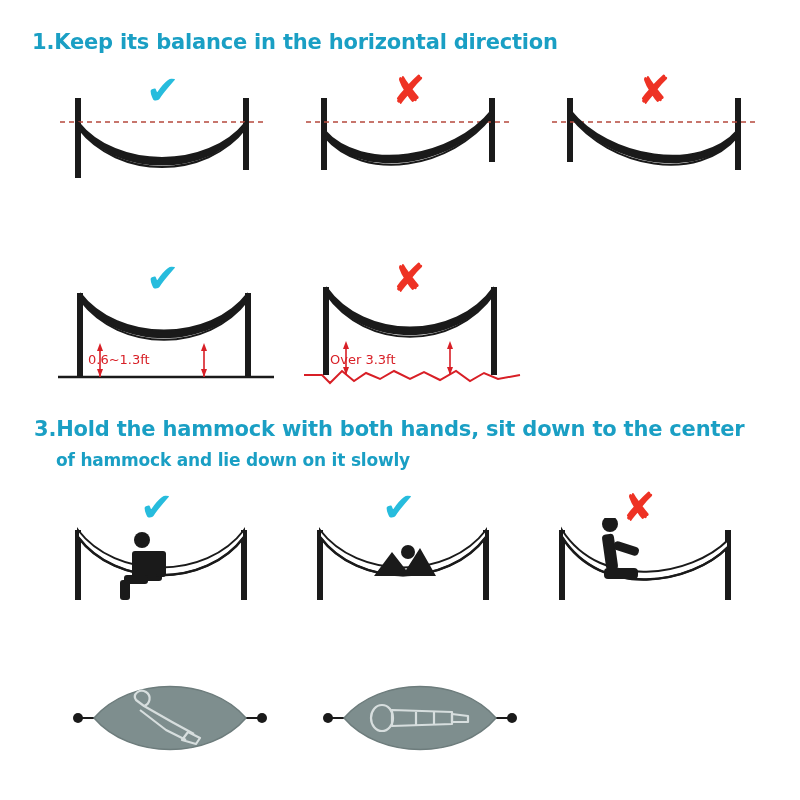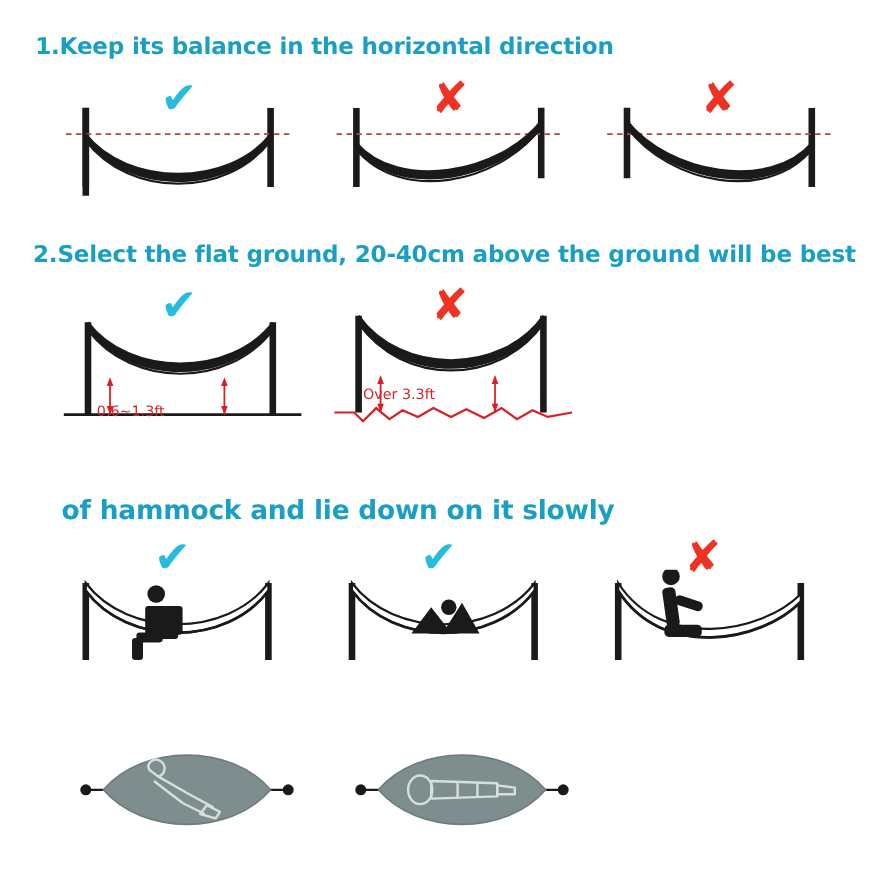--- a/index.html
+++ b/index.html
@@ -22,21 +22,21 @@
   .step-title {
     position: absolute;
     color: #1a9fc4;
     font-family: "DejaVu Sans", sans-serif;
     font-size: 21px;
     font-weight: 600;
     letter-spacing: -0.2px;
     white-space: nowrap;
   }
   .step-title.line2 {
-    font-size: 24px;
+    font-size: 17px;
   }
   .mark {
     position: absolute;
     font-size: 40px;
     font-weight: bold;
     line-height: 1;
   }
   .mark.check {
     color: #27bcdd;
   }
@@ -86,57 +86,57 @@
 
   <svg class="fig" style="left:548px; top:98px;" width="212" height="80" viewBox="0 0 212 80">
     <line x1="22" y1="-8" x2="22" y2="64" stroke="#1a1a1a" stroke-width="6"></line>
     <line x1="190" y1="0" x2="190" y2="72" stroke="#1a1a1a" stroke-width="6"></line>
     <line x1="4" y1="24" x2="208" y2="24" stroke="#b5483c" stroke-width="1.6" stroke-dasharray="5,4"></line>
     <path d="M22 12 C 60 60, 152 76, 190 32 L190 38 C152 84, 60 68, 22 18 Z" fill="#1a1a1a"></path>
     <path d="M22 12 C 60 60, 152 76, 190 32" fill="none" stroke="#1a1a1a" stroke-width="2"></path>
     <path d="M22 18 C 62 70, 150 86, 190 38" fill="none" stroke="#1a1a1a" stroke-width="2"></path>
   </svg>
 
-  <div class="step-title" style="left:30px; top:219px;">2.Select the flat ground, 20-40cm above the ground will be best</div>
 
   <div class="mark check" style="left:146px; top:258px;">✔</div>
   <div class="mark cross" style="left:392px; top:258px;">✘</div>
 
   <svg class="fig" style="left:56px; top:285px;" width="220" height="105" viewBox="0 0 220 105">
     <line x1="24" y1="8" x2="24" y2="92" stroke="#1a1a1a" stroke-width="6"></line>
     <line x1="192" y1="8" x2="192" y2="92" stroke="#1a1a1a" stroke-width="6"></line>
     <path d="M24 8 C 62 58, 154 58, 192 8 L192 15 C154 66, 62 66, 24 15 Z" fill="#1a1a1a"></path>
     <path d="M24 8 C 62 58, 154 58, 192 8" fill="none" stroke="#1a1a1a" stroke-width="2"></path>
     <path d="M24 15 C 64 68, 152 68, 192 15" fill="none" stroke="#1a1a1a" stroke-width="2"></path>
     <line x1="2" y1="92" x2="218" y2="92" stroke="#1a1a1a" stroke-width="2.5"></line>
     <line x1="44" y1="62" x2="44" y2="92" stroke="#d81f26" stroke-width="1.6"></line>
     <polygon points="44,58 41,66 47,66" fill="#d81f26"></polygon>
     <polygon points="44,92 41,84 47,84" fill="#d81f26"></polygon>
     <line x1="148" y1="62" x2="148" y2="92" stroke="#d81f26" stroke-width="1.6"></line>
     <polygon points="148,58 145,66 151,66" fill="#d81f26"></polygon>
     <polygon points="148,92 145,84 151,84" fill="#d81f26"></polygon>
   </svg>
-  <div class="annot" style="left:88px; top:352px;margin-top:15px;">0.6~1.3ft</div>
+  <div class="annot" style="left:88px; top:352px;">0.6~1.3ft</div>
 
   <svg class="fig" style="left:302px; top:275px;" width="220" height="118" viewBox="0 0 220 118">
     <line x1="24" y1="12" x2="24" y2="100" stroke="#1a1a1a" stroke-width="6"></line>
     <line x1="192" y1="12" x2="192" y2="100" stroke="#1a1a1a" stroke-width="6"></line>
     <path d="M24 12 C 62 66, 154 66, 192 12 L192 19 C154 74, 62 74, 24 19 Z" fill="#1a1a1a"></path>
     <path d="M24 12 C 62 66, 154 66, 192 12" fill="none" stroke="#1a1a1a" stroke-width="2"></path>
     <path d="M24 19 C 64 76, 152 76, 192 19" fill="none" stroke="#1a1a1a" stroke-width="2"></path>
     <path d="M2 100 L20 100 L28 108 L40 96 L52 106 L64 98 L78 104 L92 96 L108 104 L122 97 L138 105 L154 96 L168 106 L182 98 L196 104 L218 100" fill="none" stroke="#d81f26" stroke-width="2"></path>
     <line x1="44" y1="70" x2="44" y2="100" stroke="#d81f26" stroke-width="1.6"></line>
     <polygon points="44,66 41,74 47,74" fill="#d81f26"></polygon>
     <polygon points="44,100 41,92 47,92" fill="#d81f26"></polygon>
     <line x1="148" y1="70" x2="148" y2="100" stroke="#d81f26" stroke-width="1.6"></line>
     <polygon points="148,66 145,74 151,74" fill="#d81f26"></polygon>
     <polygon points="148,100 145,92 151,92" fill="#d81f26"></polygon>
   </svg>
   <div class="annot" style="left:330px; top:352px;text-align:center;">Over 3.3ft</div>
 
+  <div class="step-title" style="left:34px; top:417px;">3.Hold the hammock with both hands, sit down to the center</div>
   <div class="step-title line2" style="left:56px; top:450px;">of hammock and lie down on it slowly</div>
 
   <div class="mark check" style="left:140px; top:487px;">✔</div>
   <div class="mark check" style="left:382px; top:487px;">✔</div>
   <div class="mark cross" style="left:622px; top:487px;">✘</div>
 
   <svg class="fig" style="left:58px; top:518px;" width="208" height="90" viewBox="0 0 208 90">
     <line x1="20" y1="12" x2="20" y2="82" stroke="#1a1a1a" stroke-width="6"></line>
     <line x1="186" y1="12" x2="186" y2="82" stroke="#1a1a1a" stroke-width="6"></line>
     <path d="M20 12 C 58 62, 148 62, 186 12 L186 19 C148 70, 58 70, 20 19 Z" fill="#ffffff" stroke="#1a1a1a" stroke-width="2"></path>

